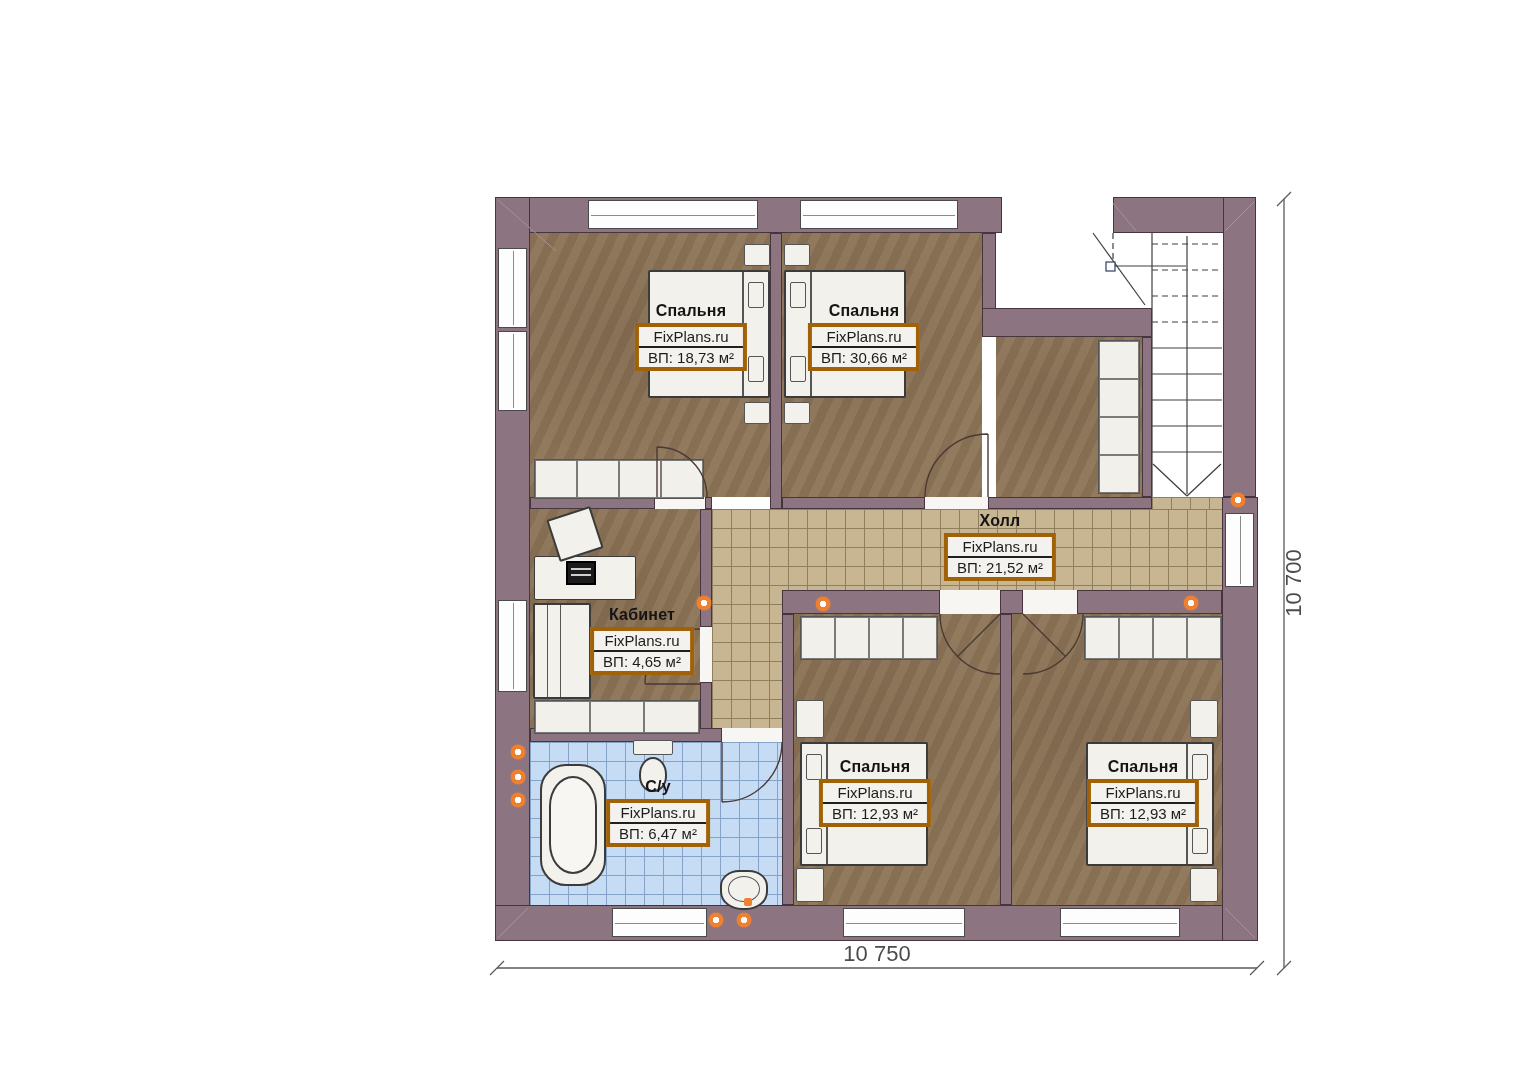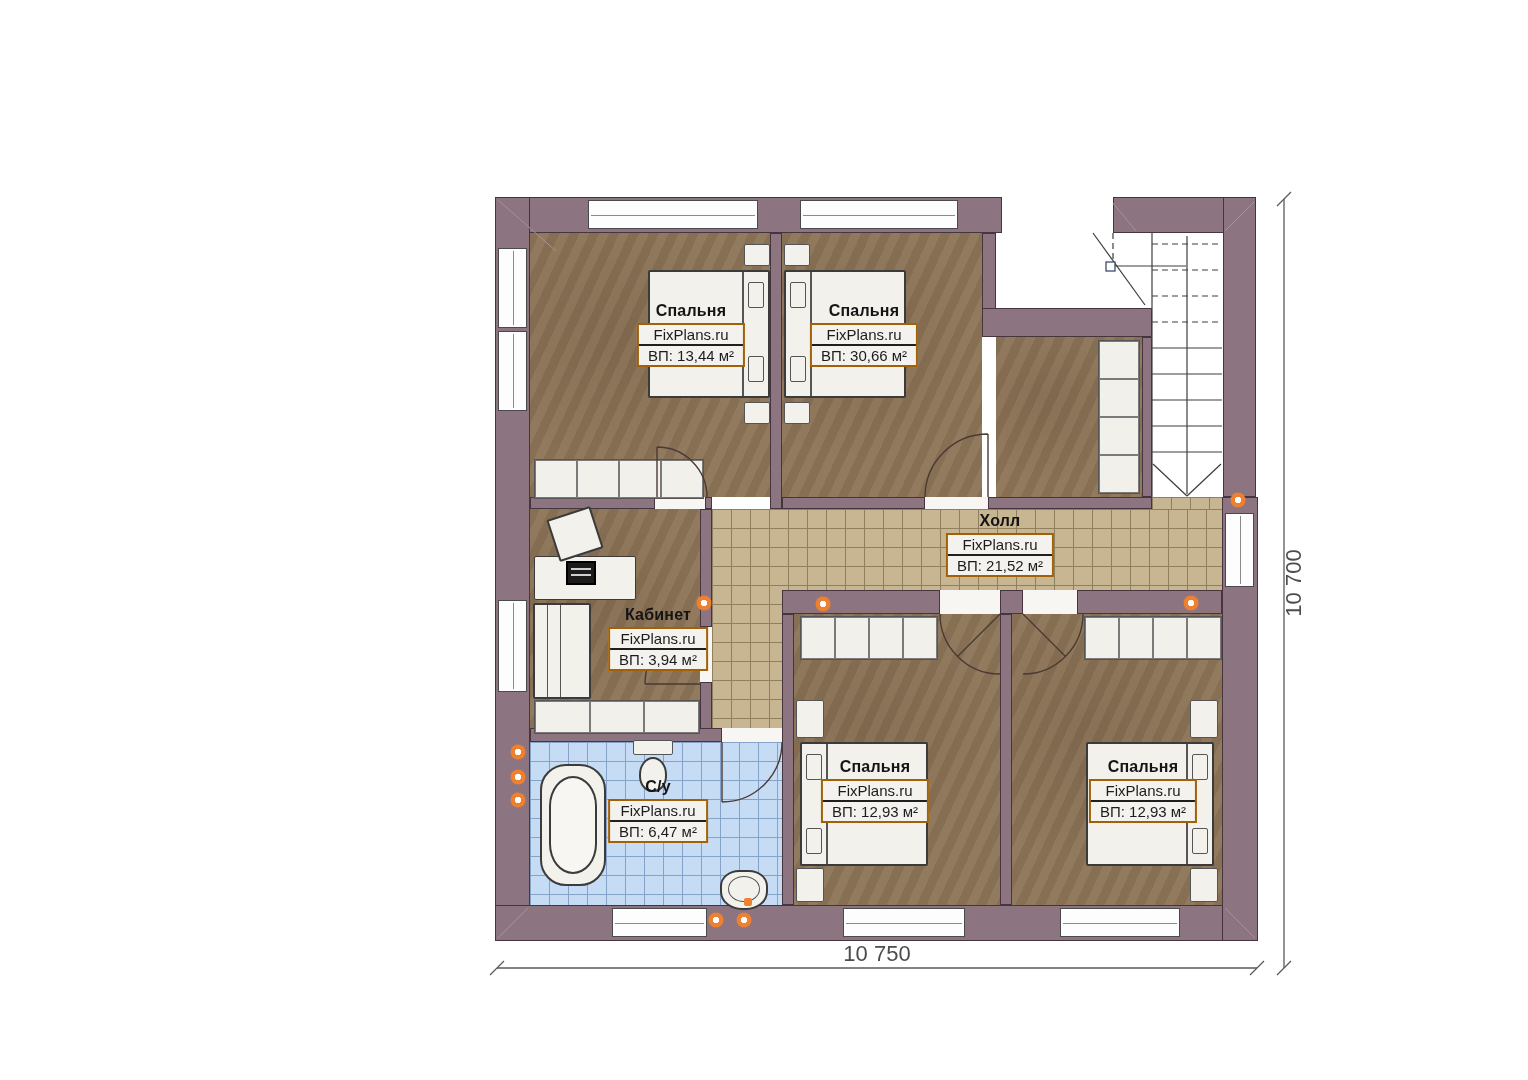--- a/index.html
+++ b/index.html
@@ -25,21 +25,21 @@
   .cells{position:absolute;display:flex;background:#f1f0eb;border:1px solid #555;box-sizing:border-box;z-index:28;}
   .cells.col{flex-direction:column;}
   .cells .c{flex:1;border:1px solid #7a7a7a;background:#f1f0eb;}
   .line-v{position:absolute;background:#555;width:2px;z-index:29;}
   .dot{position:absolute;width:16px;height:16px;border-radius:50%;z-index:45;
     background:radial-gradient(circle,#ffffff 0 3px,#ef8030 3.5px 7px,rgba(239,128,48,.35) 7.5px 8px,transparent 8px);}
   .sq-accent{position:absolute;width:8px;height:8px;background:#ef8030;border-radius:2px;z-index:45;}
   svg.overlay{position:absolute;left:0;top:0;z-index:35;pointer-events:none;}
   .room-label{position:absolute;transform:translateX(-50%);text-align:center;z-index:40;}
   .room-name{font-weight:bold;font-size:16px;color:#141414;margin-bottom:3px;letter-spacing:.2px;}
-  .label-box{display:inline-block;background:#f3f2ee;border:2px solid #a16207;}
+  .label-box{display:inline-block;background:#f3f2ee;border:4px solid #a16207;}
   .label-row{font-size:15px;color:#1c1c1c;padding:1px 9px;white-space:nowrap;border-bottom:2px solid #1f1f1f;}
   .label-row:last-child{border-bottom:none;}
   .dim-label{position:absolute;font-size:22px;color:#4c4c4c;z-index:40;white-space:nowrap;}
   .tub-inner{position:absolute;left:7px;top:10px;right:7px;bottom:10px;border:2px solid #3b3b3b;
     border-radius:24px/30px;background:#f7f6f2;}
   .monitor{position:absolute;background:#1b1b1b;border:2px solid #000;box-sizing:border-box;z-index:30;}
   .monitor::after{content:"";position:absolute;left:3px;right:3px;top:5px;height:2px;background:#cfcfcf;box-shadow:0 6px 0 #cfcfcf;}
 </style>
 </head>
 <body>
@@ -209,42 +209,42 @@
       <path d="M490,975 L504,961 M1250,975 L1264,961"></path>
       <path d="M1284,199 L1284,968"></path>
       <path d="M1277,206 L1291,192 M1277,975 L1291,961"></path>
     </g>
   </svg>
 
   <div class="room-label" style="left:691px;top:302px;">
     <div class="room-name">Спальня</div>
     <div class="label-box">
       <div class="label-row">FixPlans.ru</div>
-      <div class="label-row">ВП: 13,44 м²</div>
+      <div class="label-row">ВП: 18,73 м²</div>
     </div>
   </div>
   <div class="room-label" style="left:864px;top:302px;">
     <div class="room-name">Спальня</div>
     <div class="label-box">
       <div class="label-row">FixPlans.ru</div>
       <div class="label-row">ВП: 30,66 м²</div>
     </div>
   </div>
   <div class="room-label" style="left:980px;top:512px;margin-left:20px;">
     <div class="room-name">Холл</div>
     <div class="label-box">
       <div class="label-row">FixPlans.ru</div>
       <div class="label-row">ВП: 21,52 м²</div>
     </div>
   </div>
-  <div class="room-label" style="left:658px;top:606px;">
+  <div class="room-label" style="left:642px;top:606px;">
     <div class="room-name">Кабинет</div>
     <div class="label-box">
       <div class="label-row">FixPlans.ru</div>
-      <div class="label-row">ВП: 3,94 м²</div>
+      <div class="label-row">ВП: 4,65 м²</div>
     </div>
   </div>
   <div class="room-label" style="left:658px;top:778px;">
     <div class="room-name">С/у</div>
     <div class="label-box">
       <div class="label-row">FixPlans.ru</div>
       <div class="label-row">ВП: 6,47 м²</div>
     </div>
   </div>
   <div class="room-label" style="left:875px;top:758px;">

